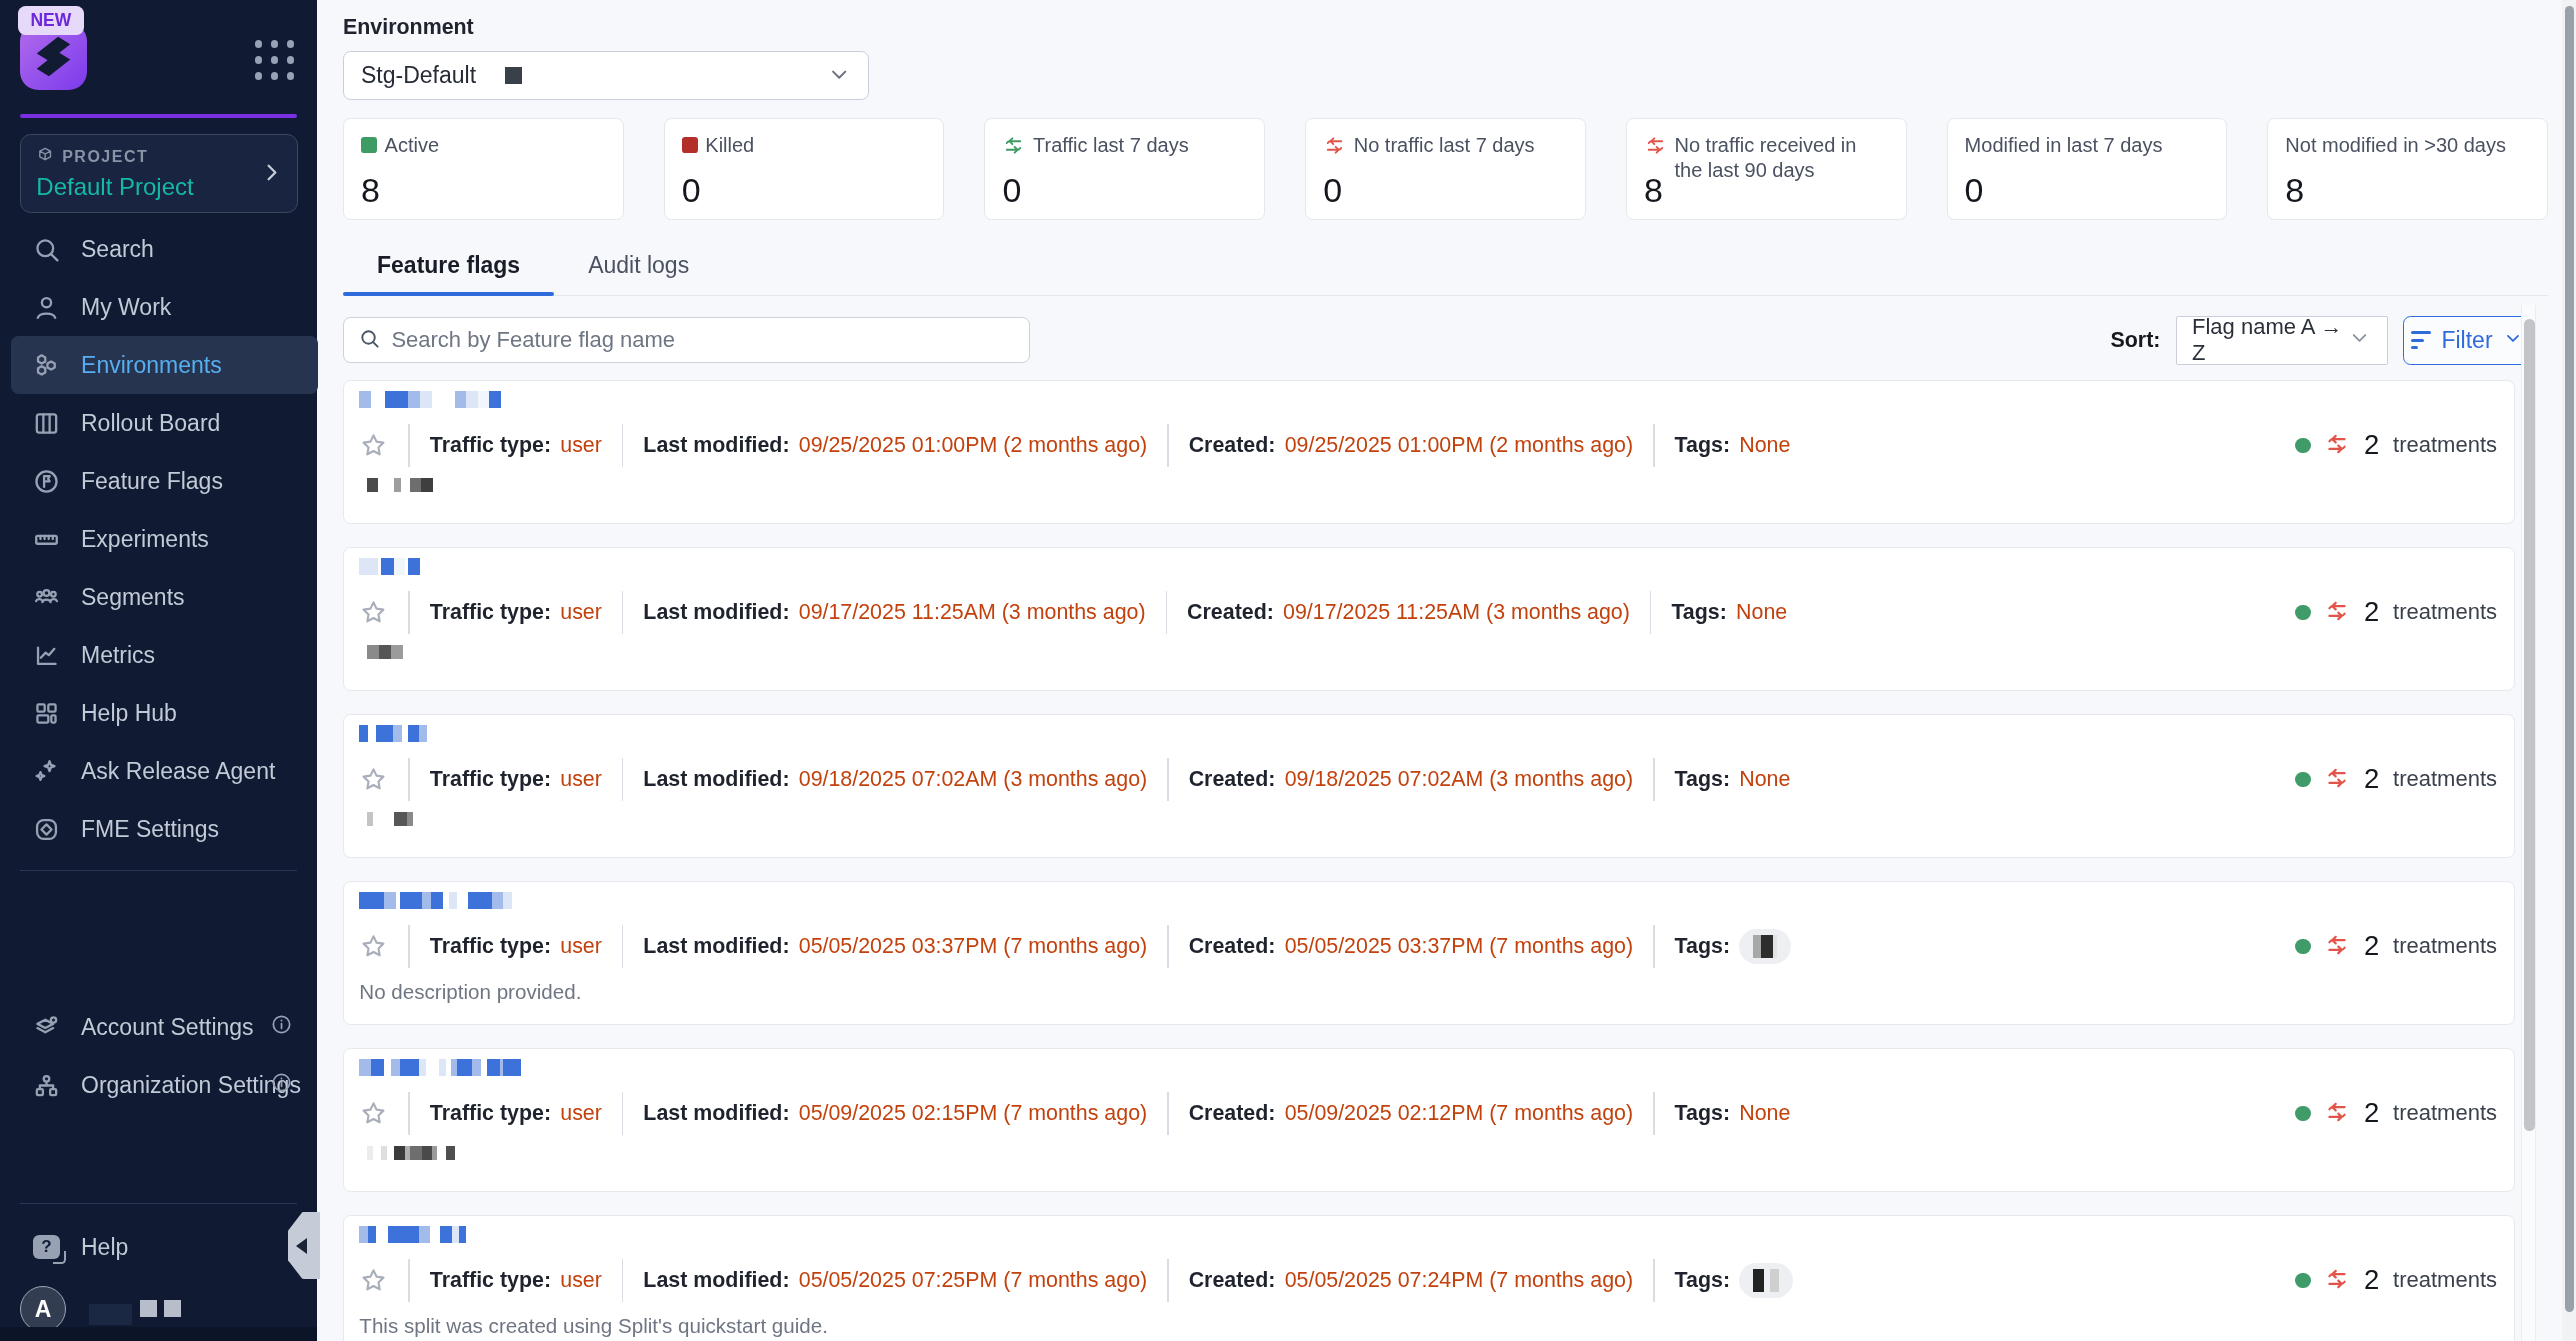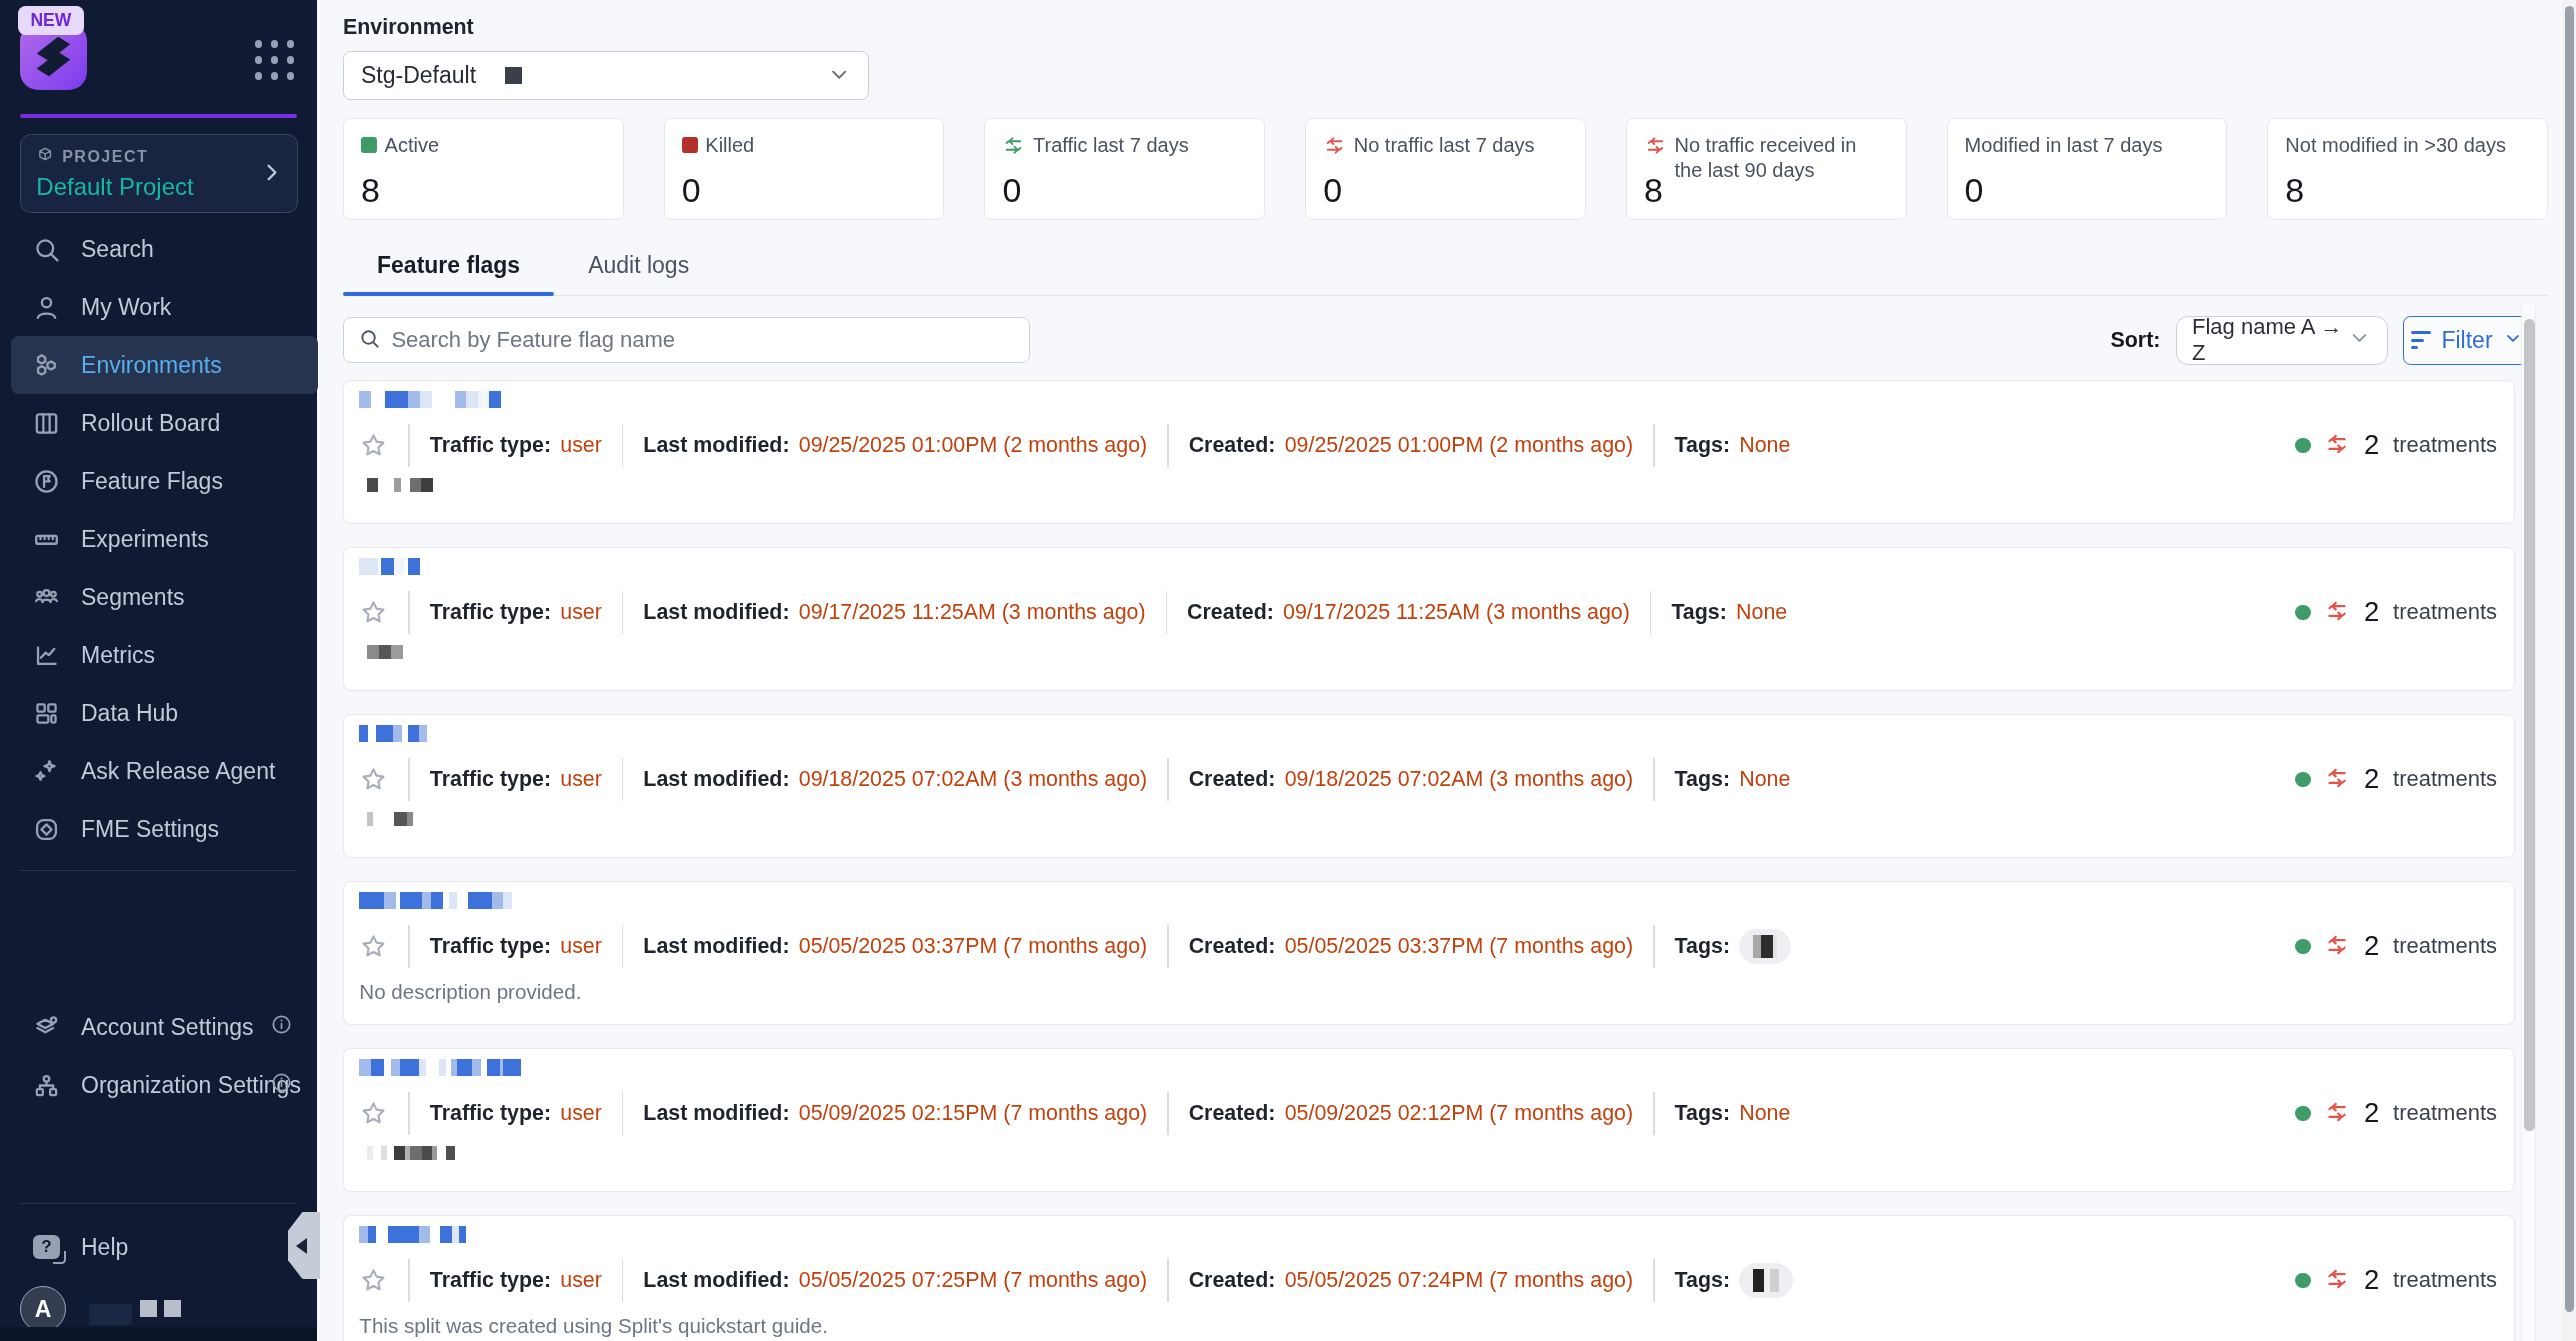--- a/index.html
+++ b/index.html
@@ -86,21 +86,21 @@
                       background:#2F6BDB; border-radius:2.3px; }
 
   .toolbar { margin-top:20px; width:2188px; display:flex; align-items:center; }
   .search-box { width:687px; height:46px; background:#fff; border:1.5px solid #CBD0D9; border-radius:7.6px;
                 display:flex; align-items:center; padding:0 13.7px; }
   .search-box input { border:none; outline:none; flex:1; font-size:22px; color:#3A414D; margin-left:10.7px;
                       font-family:"Liberation Sans", sans-serif; background:transparent; }
   .search-box input::placeholder { color:#6E7684; }
   .sort-group { margin-left:auto; display:flex; align-items:center; gap:15.3px; }
   .sort-label { font-size:21.4px; font-weight:700; color:#15181E; }
-  .sort-select { width:212px; height:49px; background:#fff; border:1.5px solid #C9CEDA; border-radius:12px;
+  .sort-select { width:212px; height:49px; background:#fff; border:1.5px solid #C9CEDA; border-radius:2px;
                  display:flex; align-items:center; padding:0 15.3px; font-size:22px; color:#2A2F3A; cursor:pointer; }
   .filter-btn { width:128px; height:49px; background:#FBFCFE; border:1.9px solid #2F6BDB; border-radius:7.6px;
                 display:flex; align-items:center; justify-content:center; gap:10.7px;
                 color:#2F6BDB; font-size:23px; cursor:pointer; }
   .f-lines { display:flex; flex-direction:column; gap:4.6px; }
   .f-lines i { height:3.1px; background:#2F6BDB; border-radius:1.5px; display:block; }
 
   .flag-list { margin-top:15.3px; width:2172px; }
   .flag-card { position:relative; height:144px; background:#fff; border:1.1px solid #E5E8EC;
                border-radius:7.6px; margin-bottom:23px; padding:10px 15.3px 0 15.3px; }
@@ -246,21 +246,21 @@
       <span class="nav-label">Metrics</span>
     </div>
     <div class="nav-item">
       <span class="nav-icon">
         <svg viewBox="0 0 24 24">
             <rect x="4.5" y="4.5" width="6" height="6" rx="1"></rect>
             <rect x="13.5" y="4.5" width="6" height="6" rx="1"></rect>
             <rect x="4.5" y="13.5" width="9" height="6" rx="1"></rect>
             <rect x="16" y="13.5" width="3.5" height="6" rx="1"></rect>
           </svg></span>
-      <span class="nav-label">Data Hub</span>
+      <span class="nav-label">Help Hub</span>
     </div>
     <div class="nav-item">
       <span class="nav-icon">
         <svg viewBox="0 0 24 24">
             <path d="M14.5 3.5l1.1 3 3 1.1-3 1.1-1.1 3-1.1-3-3-1.1 3-1.1z"></path>
             <path d="M7 12.5l.9 2.3 2.3.9-2.3.9-.9 2.3-.9-2.3-2.3-.9 2.3-.9z"></path>
           </svg></span>
       <span class="nav-label">Ask Release Agent</span>
     </div>
     <div class="nav-item">

